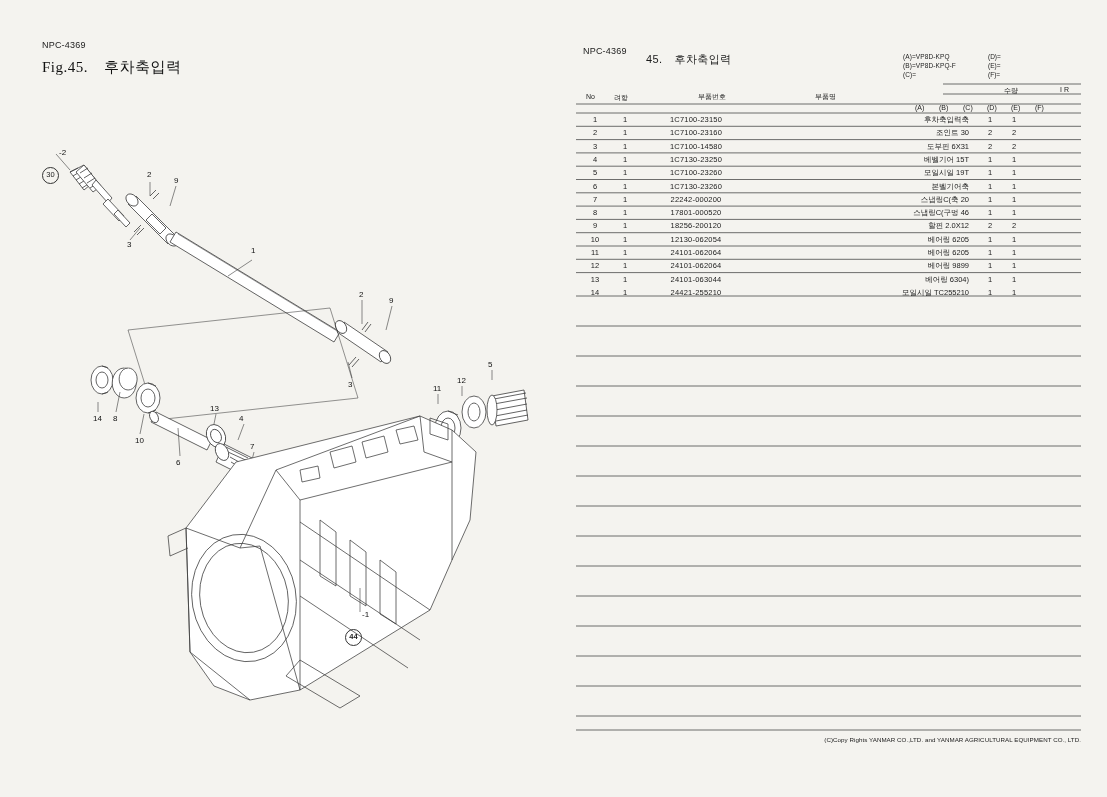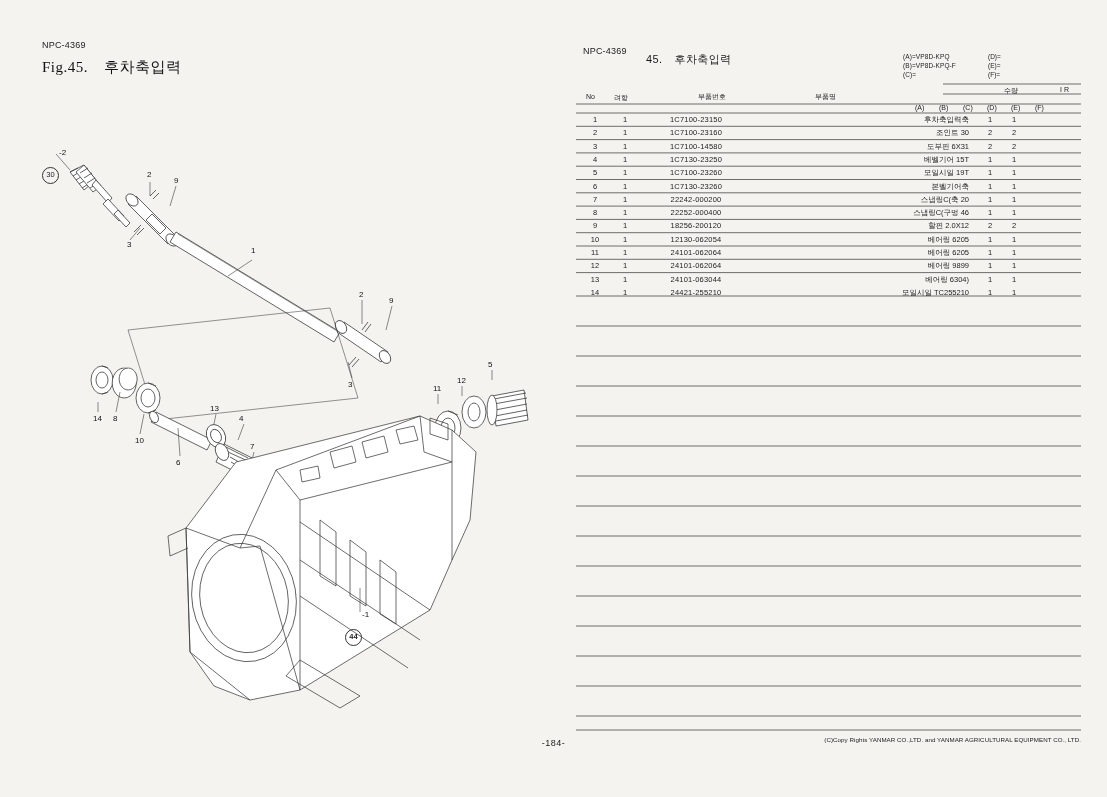--- a/index.html
+++ b/index.html
@@ -408,21 +408,21 @@
     <span class="cell c-no">7</span>
     <span class="cell c-ref">1</span>
     <span class="cell c-part">22242-000200</span>
     <span class="cell c-name">스냅링C(축 20</span>
     <span class="cell c-a">1</span>
     <span class="cell c-b">1</span>
   </div>
   <div class="row" style="top:208.1px;">
     <span class="cell c-no">8</span>
     <span class="cell c-ref">1</span>
-    <span class="cell c-part">22252-000400</span>
+    <span class="cell c-part">17801-000520</span>
     <span class="cell c-name">스냅링C(구멍 46</span>
     <span class="cell c-a">1</span>
     <span class="cell c-b">1</span>
   </div>
   <div class="row" style="top:221.4px;">
     <span class="cell c-no">9</span>
     <span class="cell c-ref">1</span>
     <span class="cell c-part">18256-200120</span>
     <span class="cell c-name">할핀 2.0X12</span>
     <span class="cell c-a">2</span>
@@ -462,16 +462,15 @@
   </div>
   <div class="row" style="top:287.9px;">
     <span class="cell c-no">14</span>
     <span class="cell c-ref">1</span>
     <span class="cell c-part">24421-255210</span>
     <span class="cell c-name">모일시일 TC255210</span>
     <span class="cell c-a">1</span>
     <span class="cell c-b">1</span>
   </div>
 
-  <div class="page-num">-184-</div>
   <div class="copyright">(C)Copy Rights  YANMAR CO.,LTD. and YANMAR AGRICULTURAL EQUIPMENT CO., LTD.</div>
 
 </div>
 
 </body></html>

